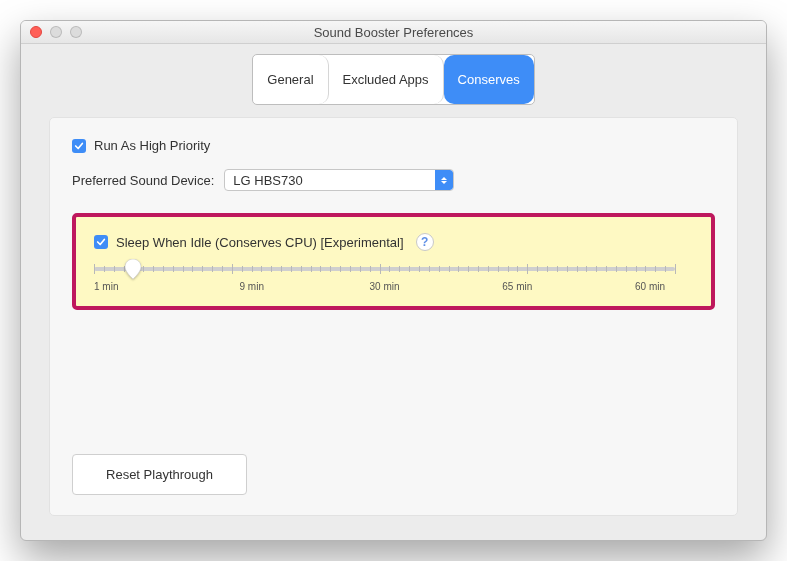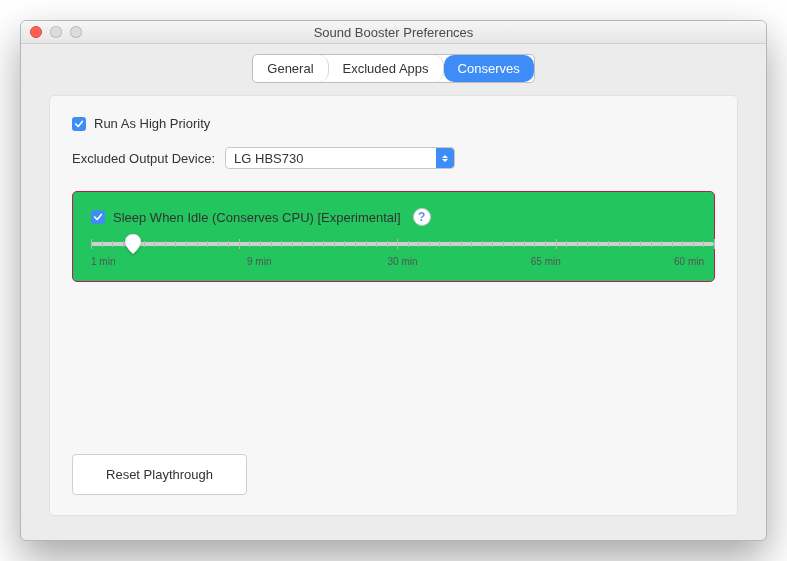--- a/index.html
+++ b/index.html
@@ -56,21 +56,21 @@
     padding: 10px 0 12px 0;
   }
   .seg {
     display: flex;
     border: 1px solid #bdbdbd;
     border-radius: 5px;
     overflow: hidden;
     background: #fff;
   }
   .seg .tab {
-    padding: 6px 14px;
+    padding: 17px 14px;
     font-size: 13px;
     background: #fff;
     color: #333;
     border-right: 1px solid #d6d6d6;
     cursor: default;
     border-radius: 10px;
   }
   .seg .tab:last-child { border-right: none; }
   .seg .tab.active {
     background: #3e8df7;
@@ -140,24 +140,24 @@
     content: "";
     width: 0; height: 0;
     border-left: 3px solid transparent;
     border-right: 3px solid transparent;
   }
   .select .caret::before { border-bottom: 3px solid #fff; }
   .select .caret::after { border-top: 3px solid #fff; }
 
   .sleep-box {
     margin-top: 22px;
-    background: #22c55e;
-    border: 1px solid #be185d;
+    background: #fef9c3;
+    border: 4px solid #be185d;
     border-radius: 5px;
-    padding: 16px 0 14px 18px;
+    padding: 16px 36px 14px 18px;
   }
   .sleep-header {
     display: flex;
     align-items: center;
     gap: 8px;
   }
   .help {
     width: 18px; height: 18px;
     border-radius: 50%;
     background: #fff;
@@ -256,21 +256,21 @@
     <div class="row">
       <span class="checkbox">
         <svg viewBox="0 0 12 12">
             <path d="M2 6 L5 9 L10 3" stroke="#fff" stroke-width="2" fill="none" stroke-linecap="round" stroke-linejoin="round"></path>
           </svg>
       </span>
       <span class="label">Run As High Priority</span>
     </div>
 
     <div class="select-row">
-      <span class="select-label">Excluded Output Device:</span>
+      <span class="select-label">Preferred Sound Device:</span>
       <div class="select">
         <span>LG HBS730</span>
         <span class="caret"></span>
       </div>
     </div>
 
     <div class="sleep-box">
       <div class="sleep-header">
         <span class="checkbox">
           <svg viewBox="0 0 12 12">

